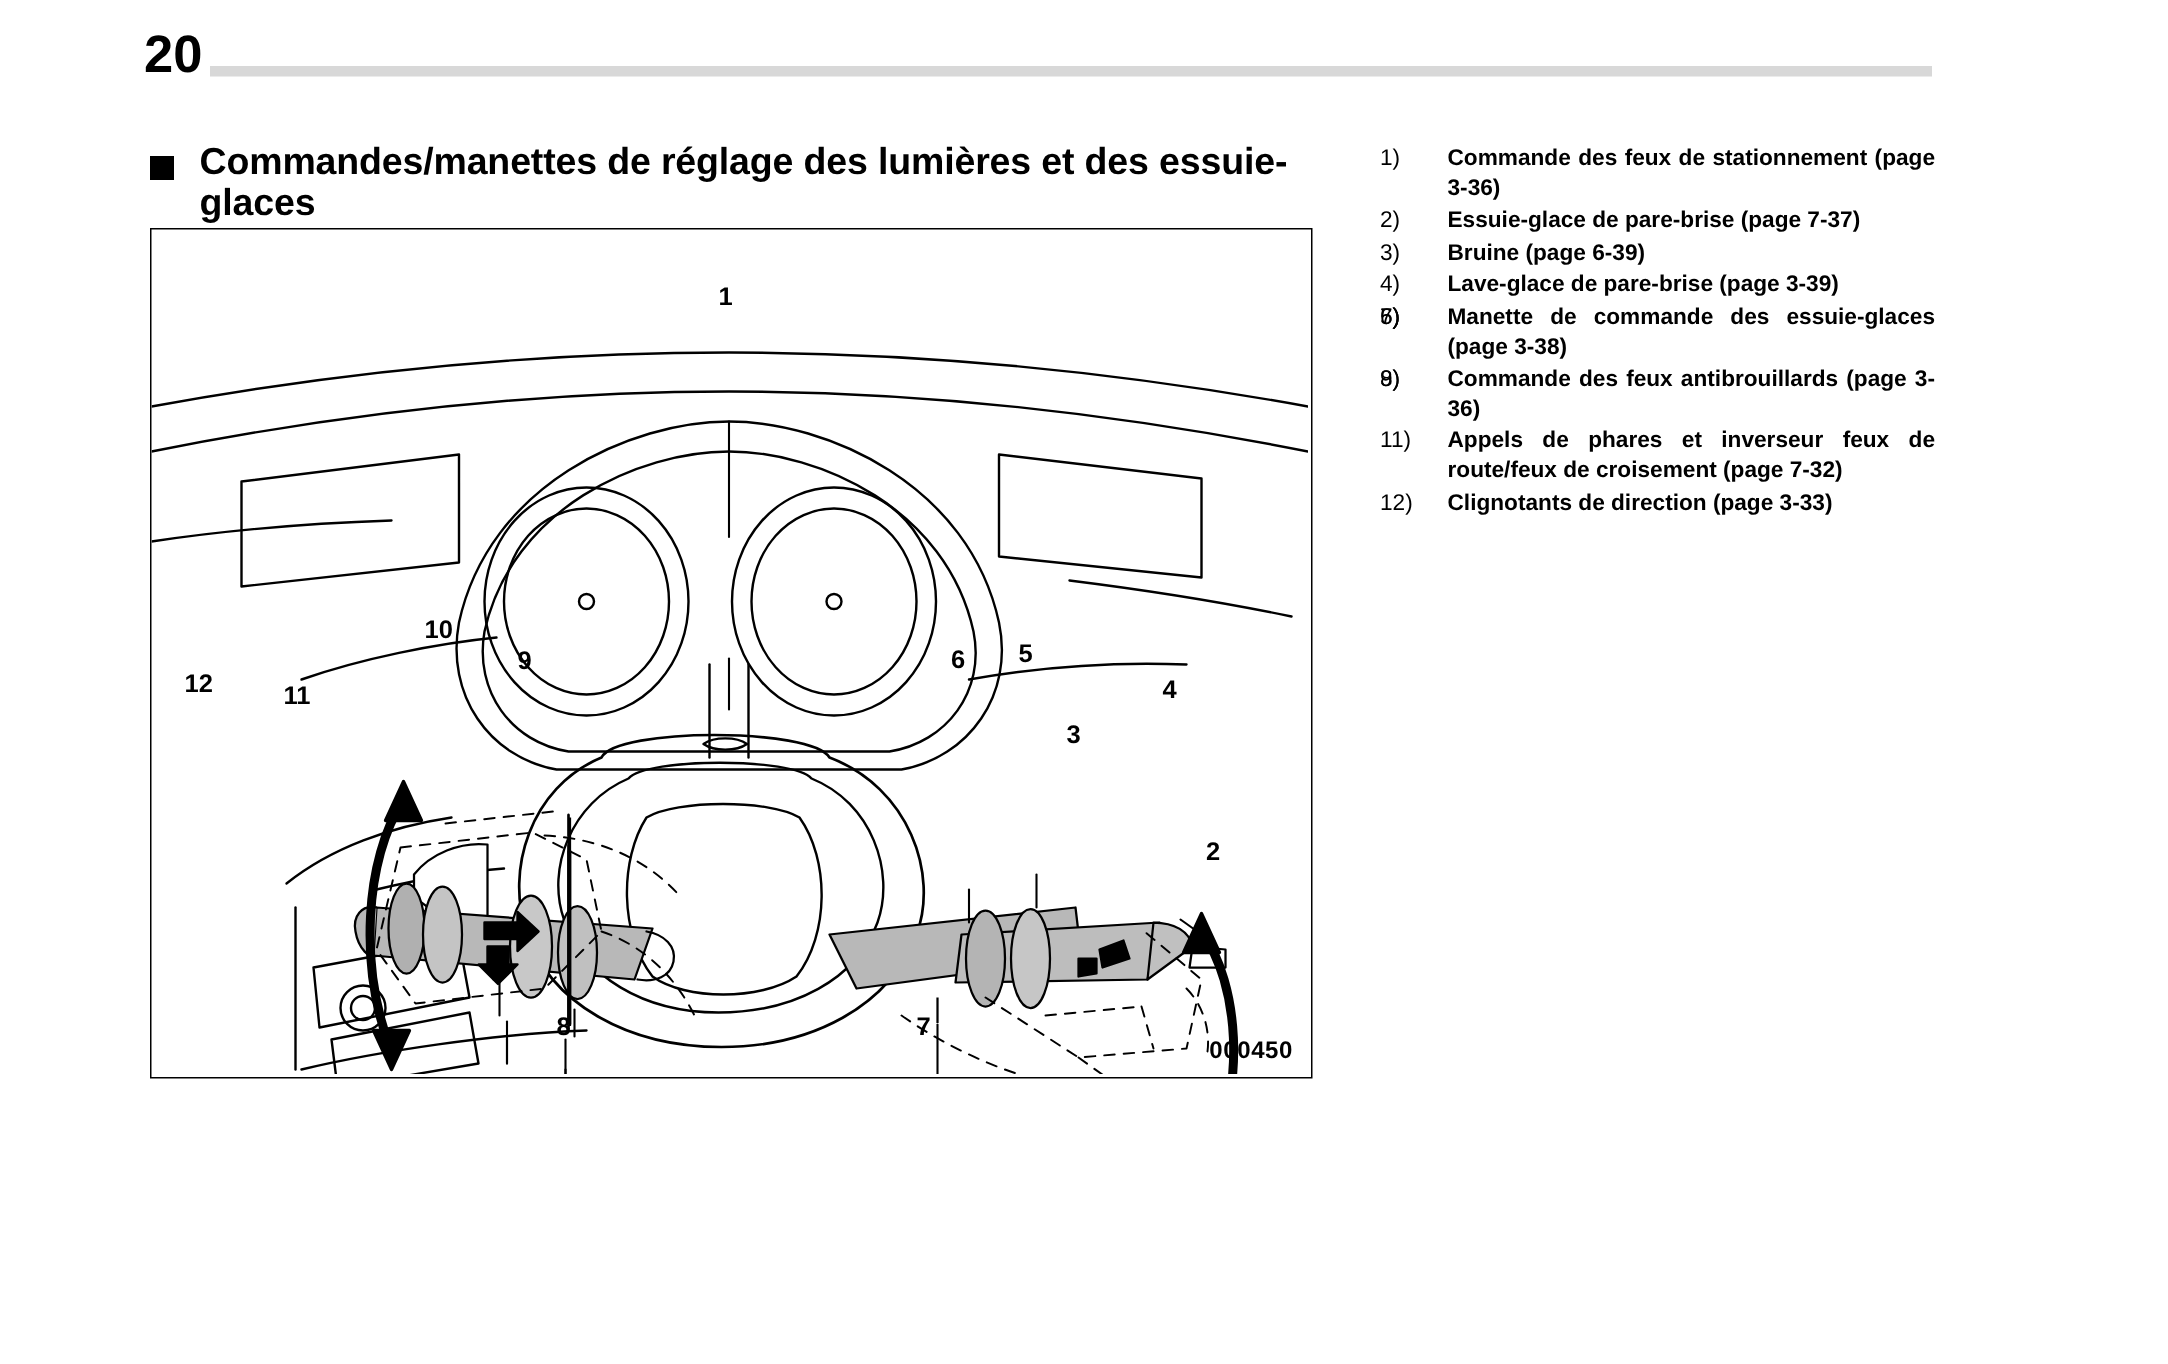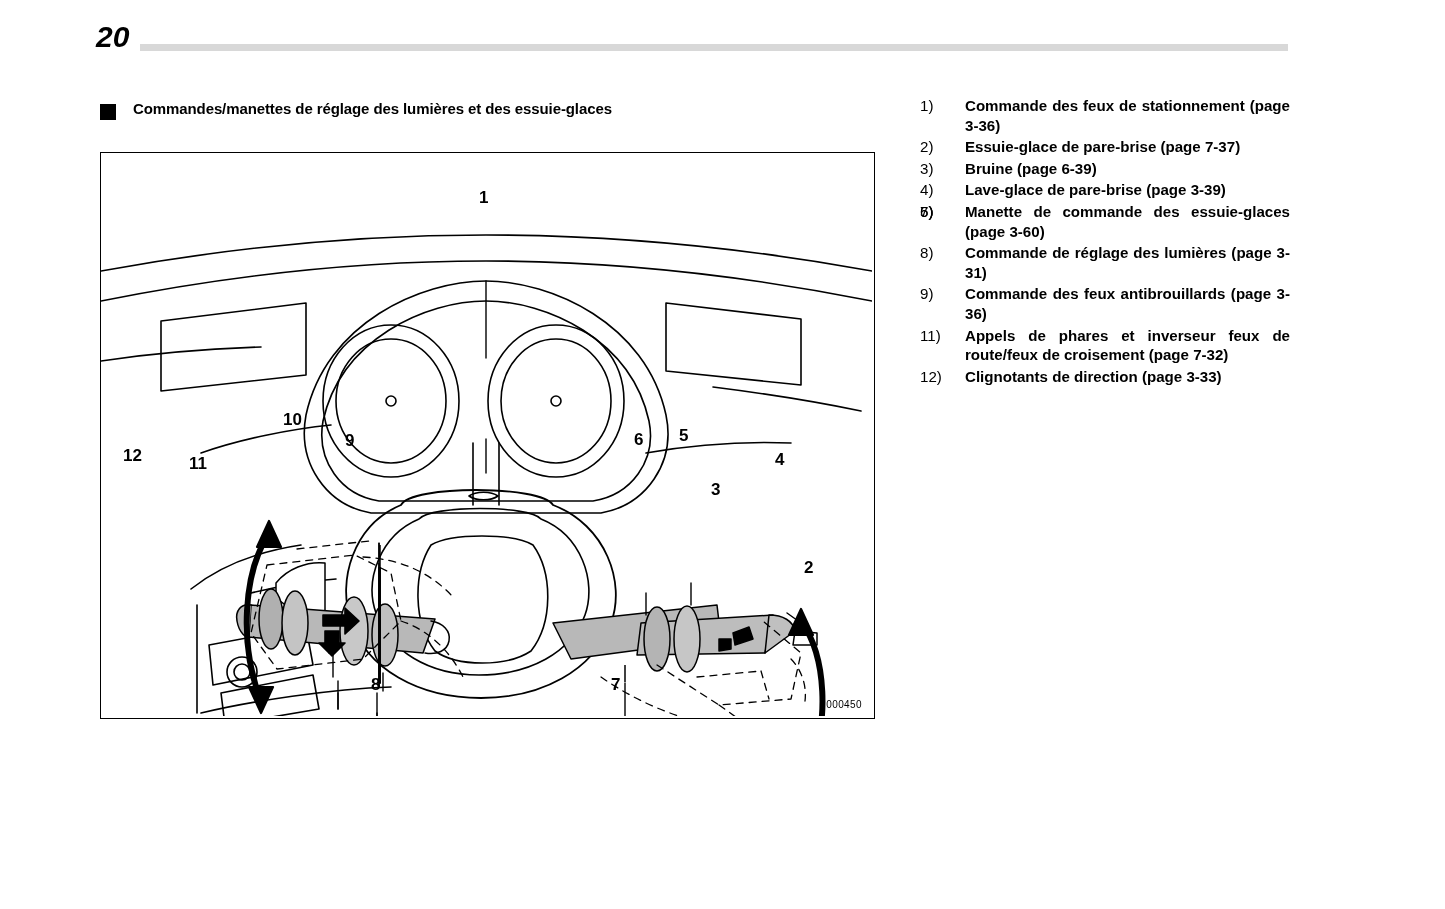--- a/index.html
+++ b/index.html
@@ -27,25 +27,24 @@
     position: absolute;
     left: 96px;
     top: 22px;
     width: 1192px;
     height: 34px;
   }
   .page-number {
     position: absolute;
     left: 0;
     top: 0;
-    font-size: 30px;
+    font-size: 35px;
     font-weight: bold;
     letter-spacing: 0px;
     line-height: 30px;
-    font-style: italic;
   }
   .header-rule {
     position: absolute;
     left: 44px;
     top: 22px;
     width: 1148px;
     height: 7px;
     background: #d8d8d8;
   }
 
@@ -60,21 +59,21 @@
     position: absolute;
     left: 0;
     top: 9px;
     width: 16px;
     height: 16px;
     background: #000;
   }
   .section-title {
     margin: 0;
     padding-left: 33px;
-    font-size: 15px;
+    font-size: 25px;
     font-weight: bold;
     line-height: 27px;
     letter-spacing: -0.1px;
   }
 
   
   .figure-box {
     position: absolute;
     left: 100px;
     top: 152px;
@@ -85,22 +84,22 @@
     overflow: hidden;
   }
   .figure-svg {
     position: absolute;
     left: 0; top: 0;
   }
   .figure-code {
     position: absolute;
     right: 12px;
     bottom: 8px;
-    font-size: 10px;
-    font-weight: normal;
+    font-size: 16px;
+    font-weight: bold;
     letter-spacing: 0.4px;
   }
 
   
   .legend {
     position: absolute;
     left: 920px;
     top: 96px;
     width: 370px;
   }
@@ -349,26 +348,25 @@
     <div class="legend-item">
       <span class="num">5)</span>
     </div>
 
     <div class="legend-item">
       <span class="num">6)</span>
     </div>
 
     <div class="legend-item">
       <span class="num">7)</span>
-      <span class="txt">Manette de commande des essuie-glaces (page 3-60)</span>
+      <span class="txt">Manette de commande des essuie-glaces (page 3-38)</span>
     </div>
 
     <div class="legend-item">
       <span class="num">8)</span>
-      <span class="txt">Commande de réglage des lumières (page 3-31)</span>
     </div>
 
     <div class="legend-item">
       <span class="num">9)</span>
       <span class="txt">Commande des feux antibrouillards (page 3-36)</span>
     </div>
 
 
     <div class="legend-item">
       <span class="num">11)</span>

